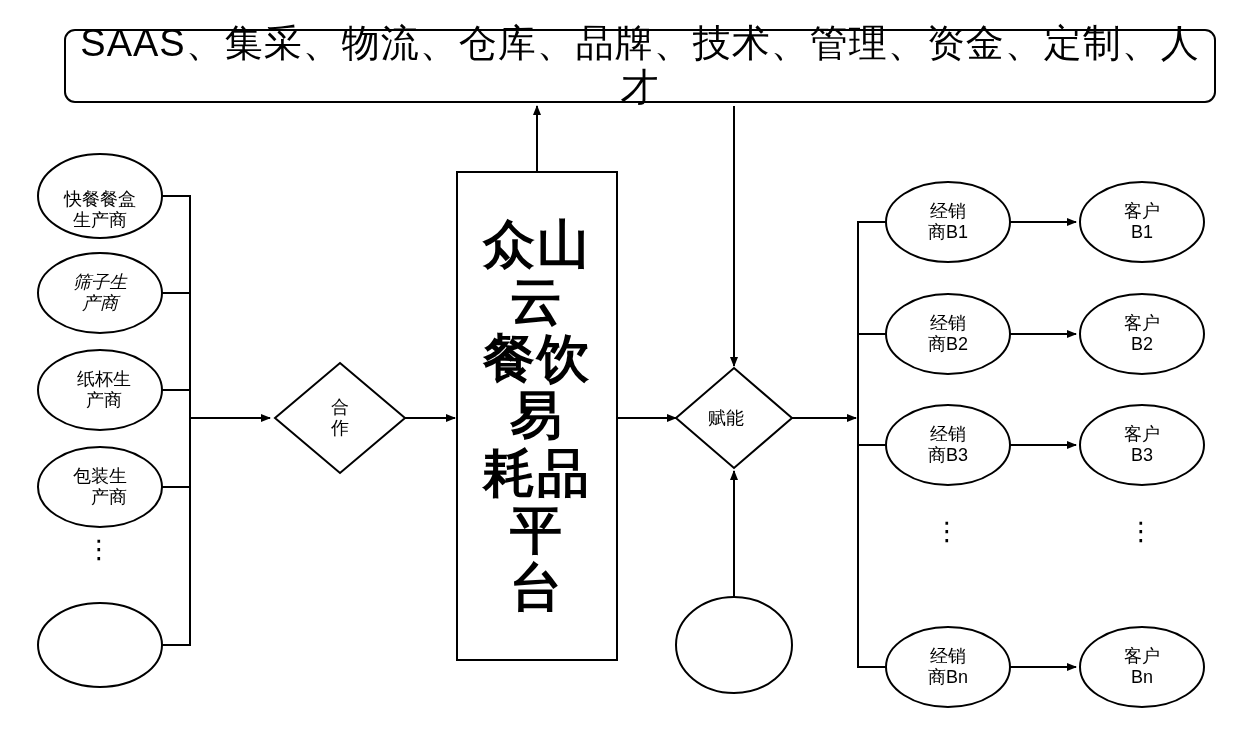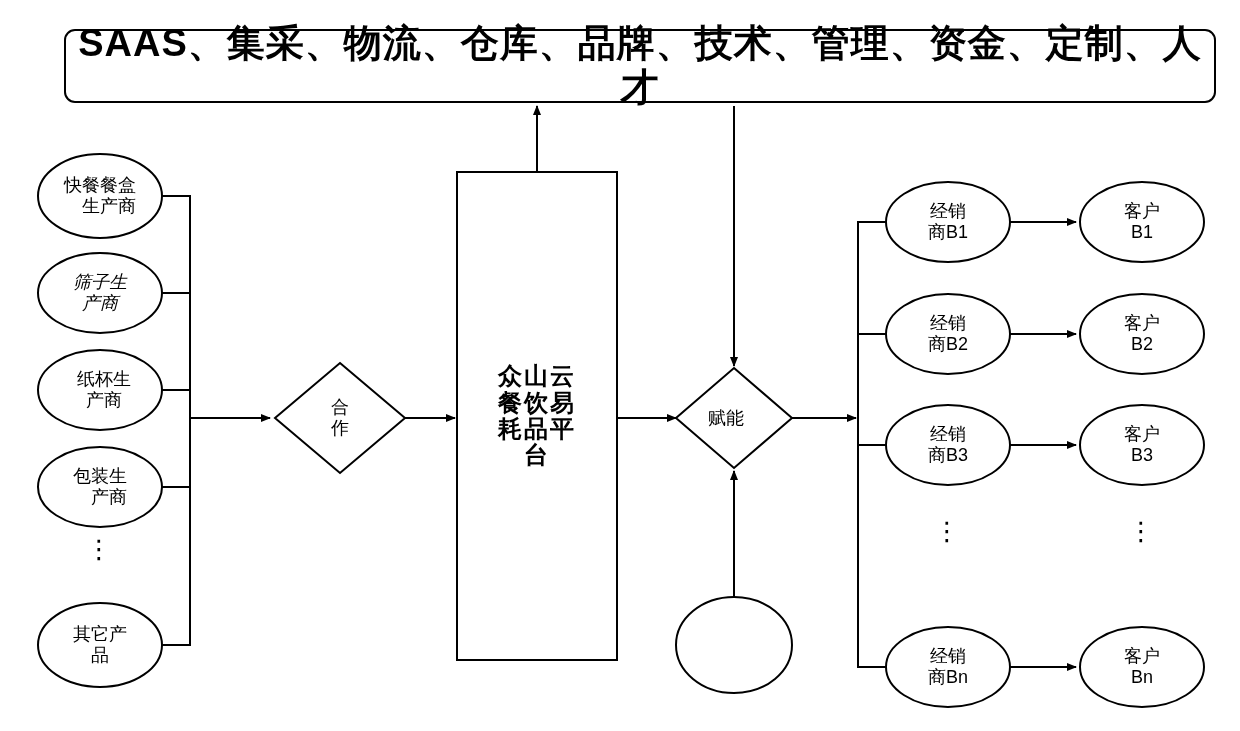--- a/index.html
+++ b/index.html
@@ -31,27 +31,27 @@
     align-items: center;
     justify-content: center;
     text-align: center;
     line-height: 1.15;
     white-space: pre-line;
     pointer-events: none;
   }
   .banner-text {
     font-size: 38px;
     letter-spacing: 1px;
-    font-weight: 700;
+    font-weight: 400;
   }
   .ellipse-text {
     font-size: 18px;
   }
   .platform-text {
-    font-size: 24px;
+    font-size: 52px;
     font-weight: bold;
     line-height: 1.1;
     letter-spacing: 2px;
   }
   .diamond-text {
     font-size: 18px;
   }
   .small-ellipse-text {
     font-size: 17px;
   }
@@ -125,30 +125,28 @@
     <ellipse cx="1142" cy="667" rx="62" ry="40" fill="#ffffff" stroke="#000000" stroke-width="2"></ellipse>
 
     <line x1="1010" y1="222" x2="1076" y2="222" stroke="#000000" stroke-width="2" marker-end="url(#arrow)"></line>
     <line x1="1010" y1="334" x2="1076" y2="334" stroke="#000000" stroke-width="2" marker-end="url(#arrow)"></line>
     <line x1="1010" y1="445" x2="1076" y2="445" stroke="#000000" stroke-width="2" marker-end="url(#arrow)"></line>
     <line x1="1010" y1="667" x2="1076" y2="667" stroke="#000000" stroke-width="2" marker-end="url(#arrow)"></line>
   </svg>
 
   <div class="node-text banner-text" style="left:70px; top:32px; width:1140px; height:68px;">SAAS、集采、物流、仓库、品牌、技术、管理、资金、定制、人才</div>
 
-  <div class="node-text ellipse-text" style="left:38px; top:158px; width:124px; height:76px;text-align:right;">快餐餐盒
+  <div class="node-text ellipse-text" style="left:38px; top:172px; width:124px; height:76px;">快餐餐盒
 生产商</div>
   <div class="node-text ellipse-text" style="left:38px; top:257px; width:124px; height:72px;font-style:italic;">筛子生
 产商</div>
   <div class="node-text ellipse-text" style="left:42px; top:354px; width:124px; height:72px;">纸杯生
 产商</div>
   <div class="node-text ellipse-text" style="left:38px; top:451px; width:124px; height:72px;text-align:right;">包装生
 产商</div>
-  <div class="node-text ellipse-text" style="left:38px; top:609px; width:124px; height:72px;">其它产
-品</div>
 
   <div class="dots" style="left:70px; top:540px; width:60px;">⋮</div>
 
   <div class="node-text diamond-text" style="left:300px; top:388px; width:80px; height:60px;">合
 作</div>
 
   <div class="node-text platform-text" style="left:459px; top:210px; width:156px; height:412px;">众山云
 餐饮易
 耗品平
 台</div>

